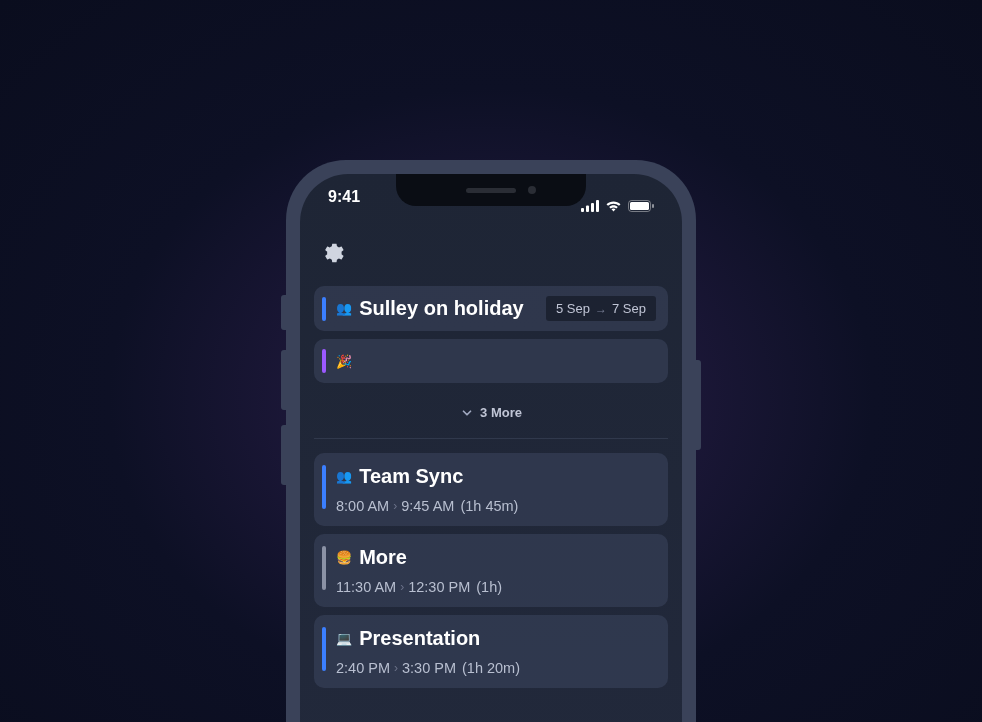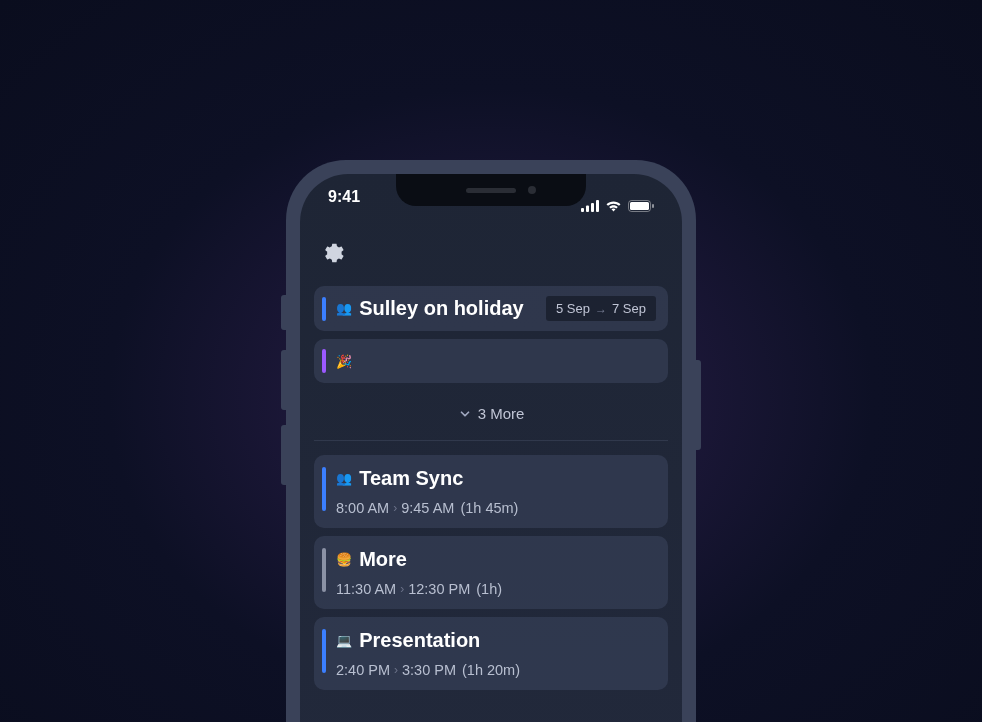--- a/index.html
+++ b/index.html
@@ -177,22 +177,22 @@
       color: #7a8098;
       font-size: 12px;
     }
     .more-row {
       display: flex;
       align-items: center;
       justify-content: center;
       gap: 6px;
       padding: 14px 0 18px 0;
       color: #c0c5d5;
-      font-size: 15px;
-      font-weight: 400;
+      font-size: 13px;
+      font-weight: 700;
       cursor: pointer;
       border-bottom: 1px solid rgba(120, 130, 160, 0.2);
       margin-bottom: 14px;
     }
     .more-row svg {
       color: #a0a8c0;
     }
   </style>
 </head>
 <body>

